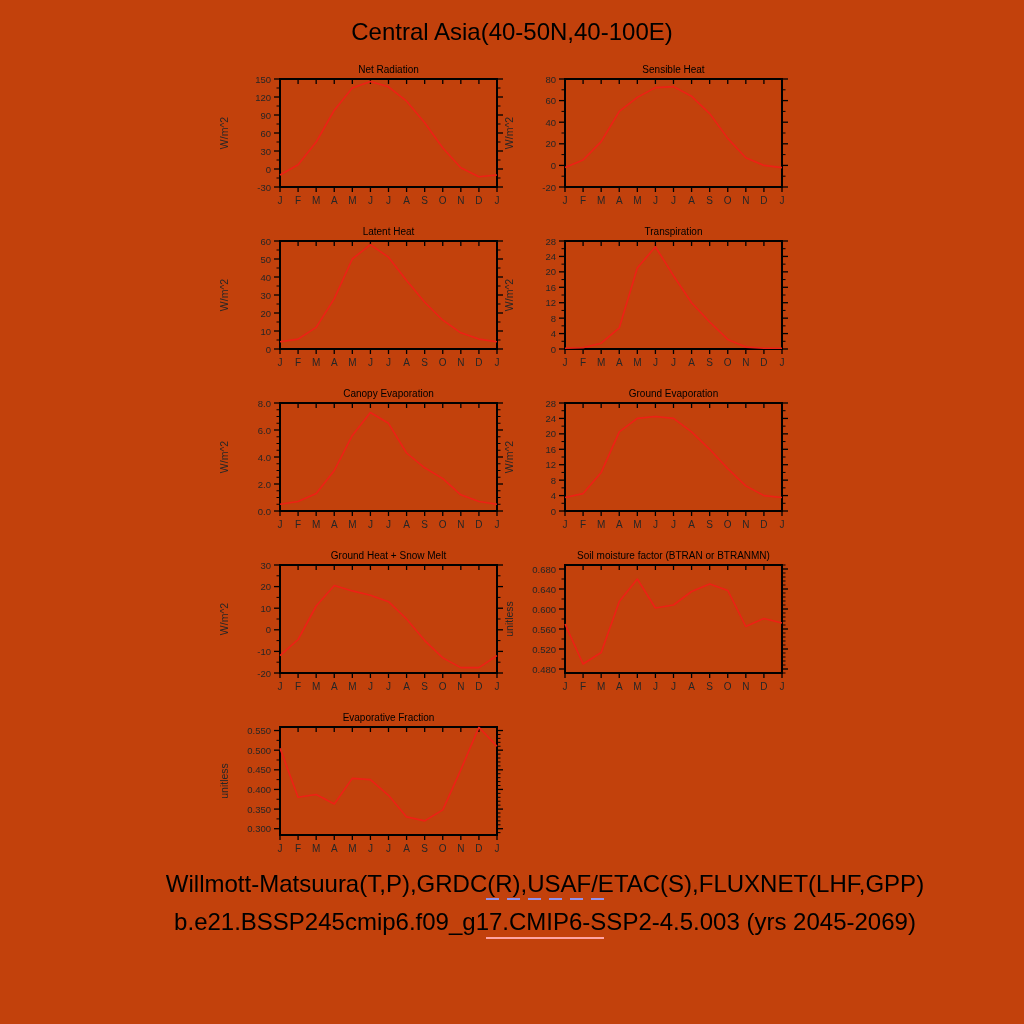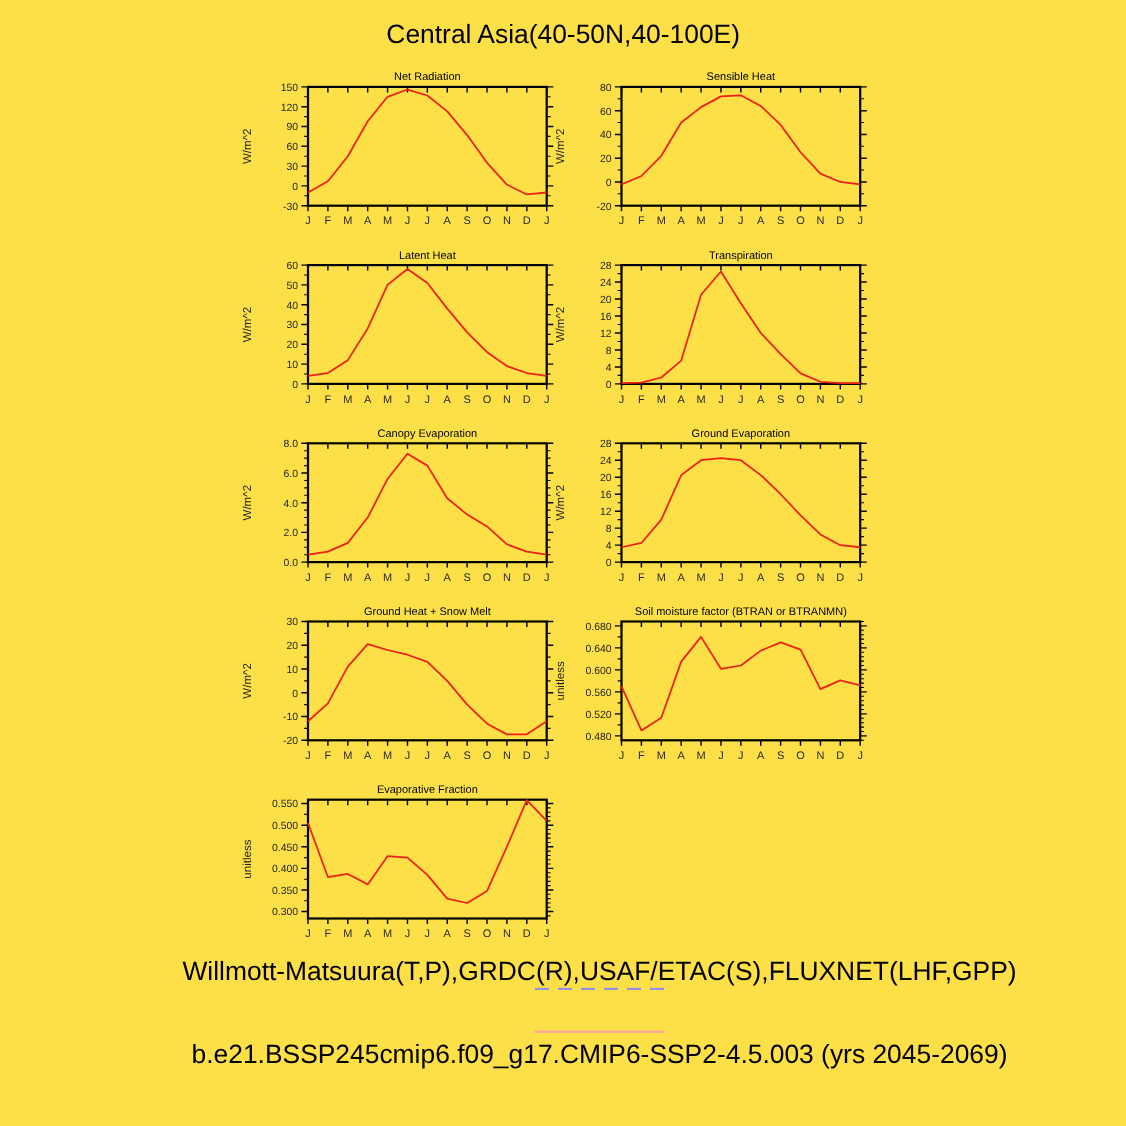--- a/index.html
+++ b/index.html
@@ -1,30 +1,30 @@
 <!DOCTYPE html>
 <html><head>
 <meta charset="utf-8">
 <style>
   html,body{margin:0;padding:0;background:#ffffff;}
-  .fig{position:relative;width:1024px;height:1024px;background:#fde047;overflow:hidden;
+  .fig{position:relative;width:1024px;height:1024px;background:#c2410c;overflow:hidden;
        font-family:"Liberation Sans",sans-serif;color:#000;}
   .title{position:absolute;top:18px;left:0;width:1024px;margin:0;text-align:center;
          font-size:24px;font-weight:normal;letter-spacing:0px;}
   .slot{position:absolute;width:300px;height:152px;}
   .c1{left:212px;}  .c2{left:497px;}
   .r1{top:61px;} .r2{top:223px;} .r3{top:385px;} .r4{top:547px;} .r5{top:709px;}
   svg{display:block;}
   .pt{font:10px "Liberation Sans",sans-serif;fill:#000;}
   .xt{font:10px "Liberation Sans",sans-serif;fill:#262626;}
   .yt{font:9.5px "Liberation Sans",sans-serif;fill:#262626;}
   .yl{font:10.5px "Liberation Sans",sans-serif;fill:#262626;}
   .footer-line{position:absolute;left:66px;width:958px;text-align:center;font-size:24px;}
   .f1{top:870px;}
-  .f2{top:945px;}
+  .f2{top:908px;}
   .legend-dash{position:absolute;left:486px;top:898px;width:118px;height:2px;}
   .legend-solid{position:absolute;left:486px;top:937px;width:118px;height:2px;}
 </style>
 </head>
 <body>
 
 <div class="fig">
 
   <h1 class="title">Central Asia(40-50N,40-100E)</h1>
 

